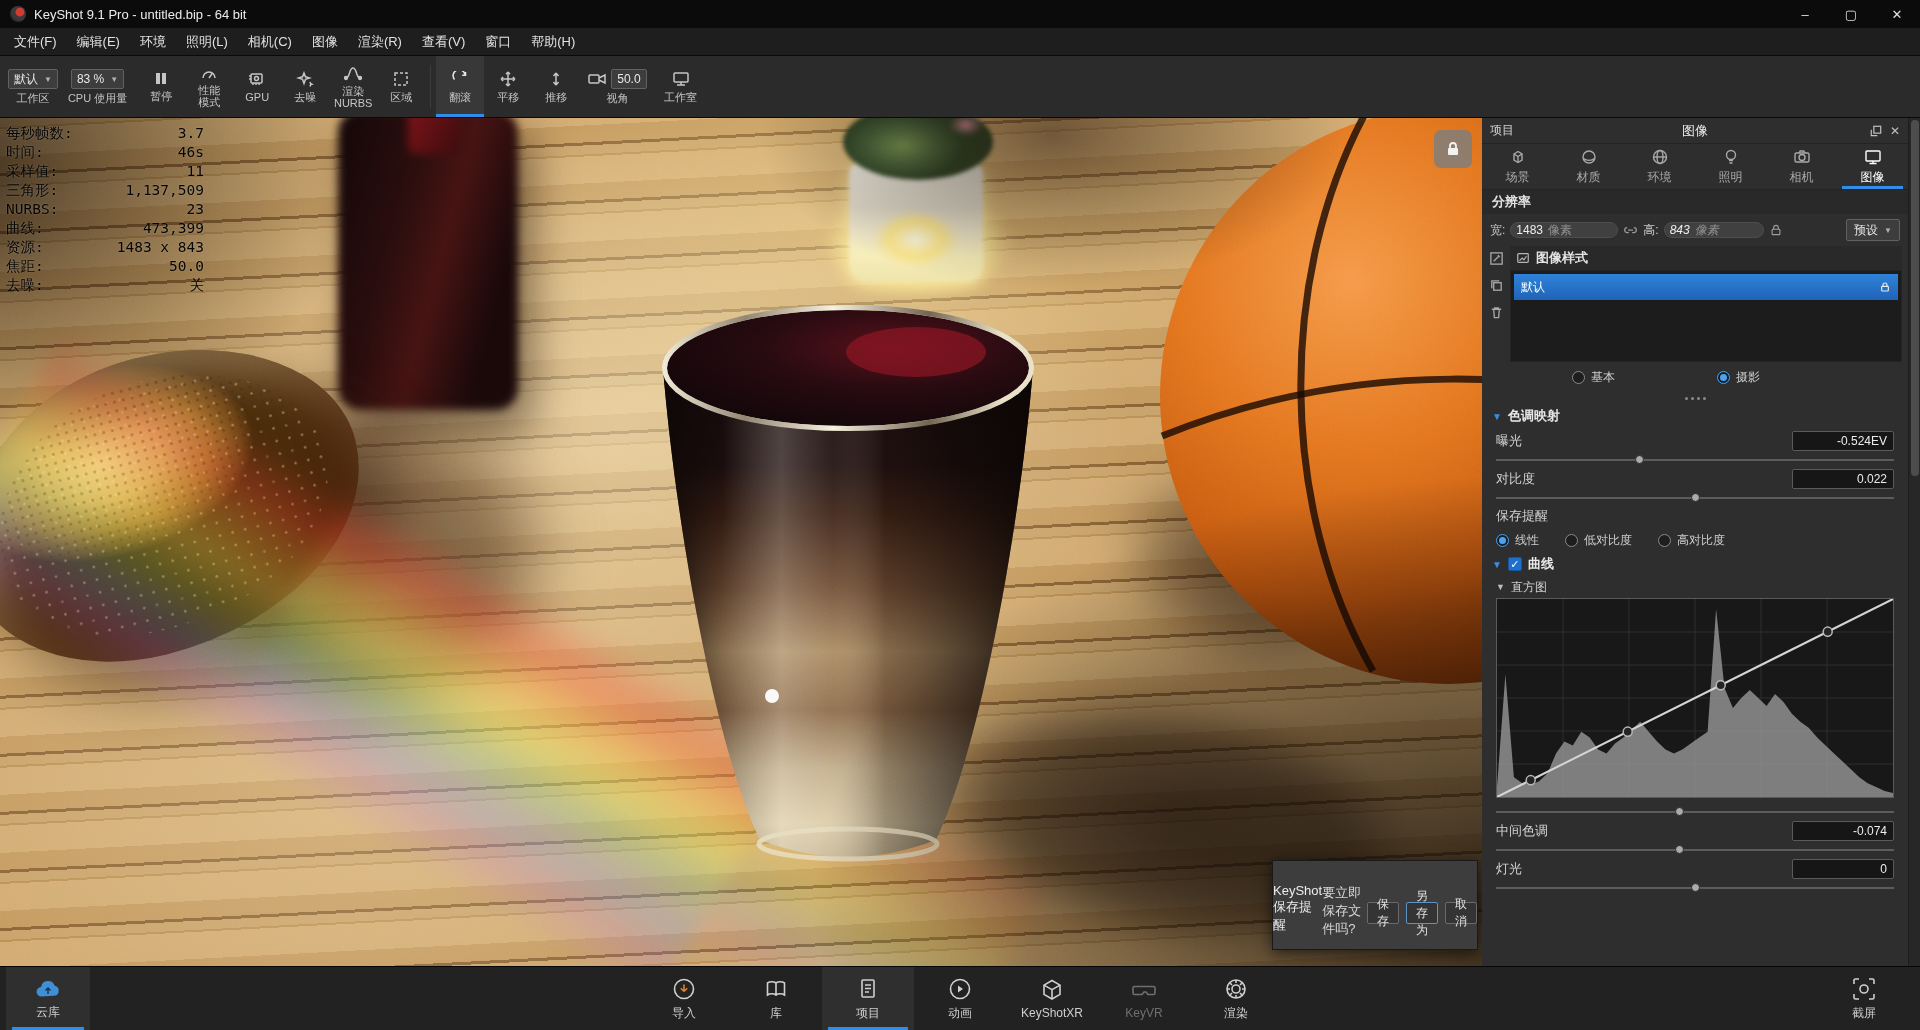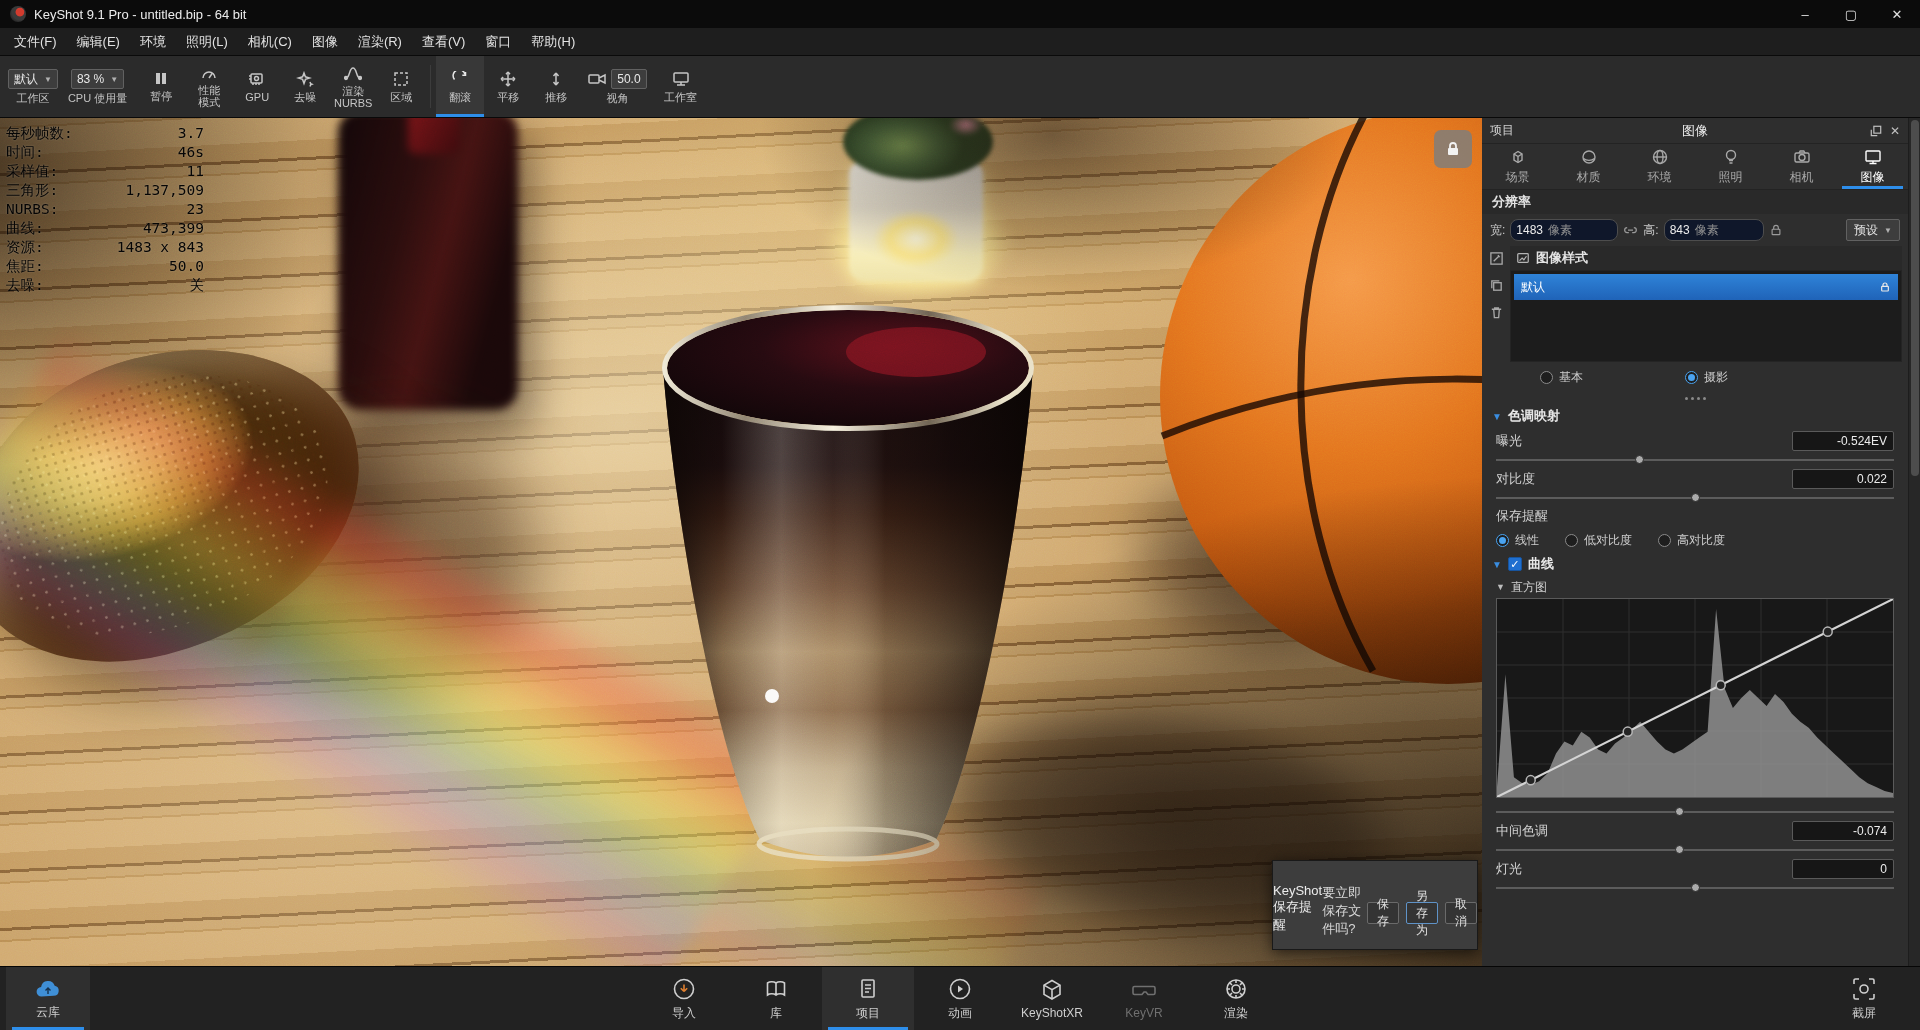--- a/index.html
+++ b/index.html
@@ -77,32 +77,32 @@
 .rp-h-center{position:absolute;left:0;right:0;text-align:center;font-size:13px;color:#ededed;}
 .rp-h-left{position:relative;z-index:2;font-size:12px;color:#d0d0d0;}
 .rp-h-icons{margin-left:auto;position:relative;z-index:2;display:flex;gap:8px;align-items:center;color:#c0c0c0;}
 .rp-tabs{height:46px;display:flex;border-bottom:1px solid #232323;}
 .rp-tab{flex:1;display:flex;flex-direction:column;align-items:center;justify-content:center;gap:3px;color:#a9a9a9;font-size:12px;position:relative;}
 .rp-tab svg{stroke:currentColor;fill:none;stroke-width:1.4;}
 .rp-tab.active{color:#ffffff;}
 .rp-tab.active::after{content:"";position:absolute;bottom:0;left:5px;right:5px;height:3px;background:#2e8eea;}
 .rp-section{height:24px;background:#292929;display:flex;align-items:center;padding:0 10px;font-weight:bold;color:#e3e3e3;font-size:13px;}
 .res-row{height:32px;display:flex;align-items:center;gap:5px;padding:0 8px;}
-.res-input{height:22px;background:#0f172a;border:1px solid #4d4d4d;border-radius:8px;display:flex;align-items:center;padding:0 5px;gap:5px;color:#ededed;}
+.res-input{height:16px;background:#404040;border:1px solid #4d4d4d;border-radius:8px;display:flex;align-items:center;padding:0 5px;gap:5px;color:#ededed;}
 .res-input .unit{color:#8f8f8f;}
 .preset-btn{height:22px;background:#3d3d3d;border:1px solid #616161;border-radius:2px;display:flex;align-items:center;gap:6px;padding:0 7px;color:#e5e5e5;margin-left:auto;}
 .imgstyle-wrap{display:flex;}
 .rp-rail{width:28px;display:flex;flex-direction:column;align-items:center;gap:12px;padding-top:5px;}
 .rp-rail svg{stroke:#a8a8a8;fill:none;stroke-width:1.4;}
 .imgstyle-main{flex:1;margin-right:6px;}
 .rp-section2{height:24px;background:#292929;display:flex;align-items:center;gap:6px;padding:0 6px;font-weight:bold;color:#e3e3e3;font-size:13px;}
 .style-list{height:92px;background:#1c1c1c;border:1px solid #242424;padding:3px;}
 .style-item{height:26px;background:linear-gradient(180deg,#2f83d8,#1f63b8);display:flex;align-items:center;padding:0 7px;color:#fff;}
 .style-item .lock{margin-left:auto;}
-.mode-row{height:30px;display:flex;align-items:center;gap:14px;padding-left:58px;}
+.mode-row{height:30px;display:flex;align-items:center;gap:14px;padding-left:58px;margin-left:32px;}
 .mode-row .mode2{margin-left:88px;}
 .radio{display:inline-flex;align-items:center;gap:6px;color:#cecece;}
 .rdot{width:13px;height:13px;border:1px solid #8a8a8a;border-radius:50%;background:#1e1e1e;display:inline-flex;align-items:center;justify-content:center;}
 .rdot.on{border-color:#4aa3f0;}
 .rdot.on::after{content:"";width:7px;height:7px;border-radius:50%;background:#4aa3f0;}
 .splitter{height:12px;display:flex;align-items:center;justify-content:center;gap:3px;}
 .splitter i{width:3px;height:3px;border-radius:50%;background:#8a8a8a;}
 .sub-header{height:24px;display:flex;align-items:center;gap:6px;padding:0 10px;font-weight:bold;color:#e8e8e8;font-size:13px;}
 .chev{color:#3a8de0;font-size:10px;}
 .cbx{width:14px;height:14px;background:#1f6fd0;border:1px solid #17549e;color:#fff;font-size:11px;line-height:12px;display:inline-flex;align-items:center;justify-content:center;border-radius:2px;}
@@ -468,21 +468,21 @@
   <div class="res-row">
     <span>宽:</span>
     <span class="res-input" style="width:108px;">
       <span>1483</span>
       <span class="unit">像素</span>
     </span>
     <svg width="15" height="14" viewBox="0 0 18 16" fill="none" stroke="#9a9a9a" stroke-width="1.5">
         <path d="M6 8h6M5 5a3 3 0 000 6h2M13 5a3 3 0 010 6h-2"></path>
       </svg>
     <span>高:</span>
-    <span class="res-input" style="width:100px;">
+    <span class="res-input" style="width:100px;font-style:italic;">
       <span>843</span>
       <span class="unit">像素</span>
     </span>
     <svg width="14" height="14" viewBox="0 0 18 18" fill="none" stroke="#9a9a9a" stroke-width="1.5">
         <rect x="4" y="8" width="10" height="7" rx="1"></rect>
         <path d="M6 8V6a3 3 0 016 0v2"></path>
       </svg>
     <span class="preset-btn">
         <span>预设</span>
         <span class="arr" style="font-size:8px;color:#b0b0b0;">▼</span>

